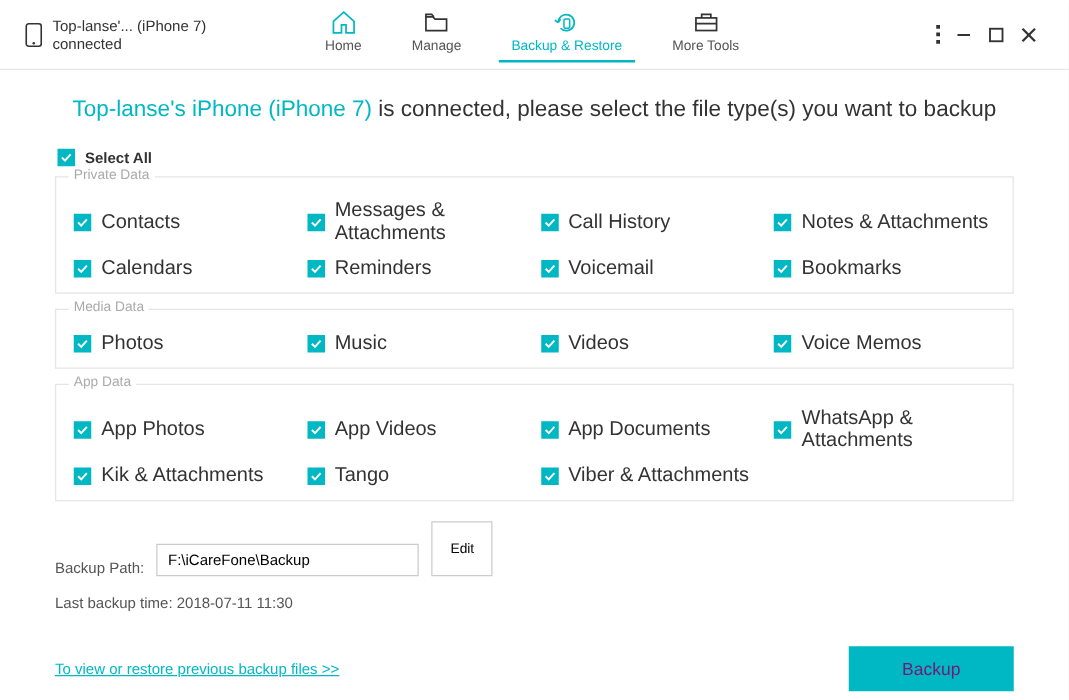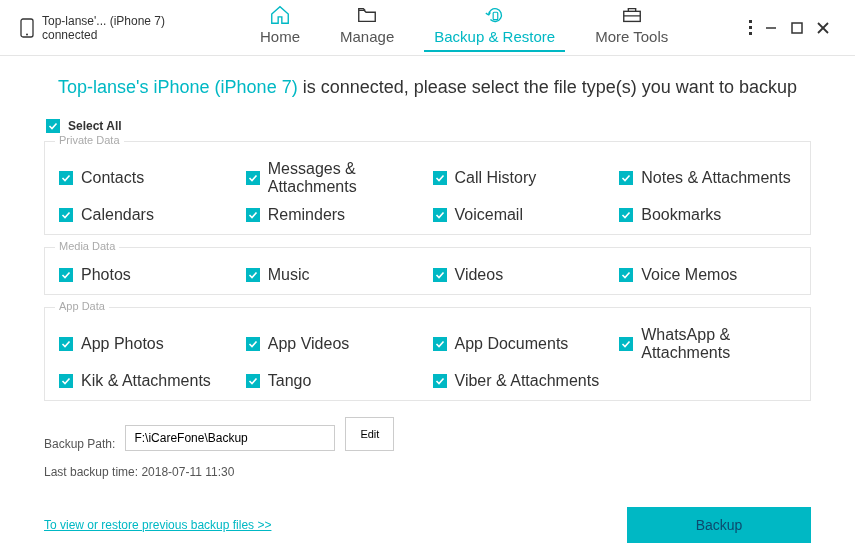--- a/index.html
+++ b/index.html
@@ -2,43 +2,43 @@
 <html><head>
 <meta charset="utf-8">
 <style>
 * { margin: 0; padding: 0; box-sizing: border-box; font-family: "Segoe UI", Arial, sans-serif; }
 body { background: #f5f5f5; display: flex; justify-content: center; align-items: center; min-height: 100vh; }
 .window { width: 855px; height: 560px; background: #fff; box-shadow: 0 2px 10px rgba(0,0,0,0.15); position: relative; display: flex; flex-direction: column; }
 .titlebar { display: flex; align-items: center; height: 56px; border-bottom: 1px solid #e5e5e5; padding: 0 25px 0 20px; }
 .device-info { display: flex; align-items: center; gap: 8px; font-size: 12px; color: #333; width: 200px; }
 .device-icon svg { display: block; }
 .tabs { display: flex; gap: 40px; margin-left: 40px; flex: 1; }
-.tab { display: flex; flex-direction: column; align-items: center; gap: 2px; font-size: 15px; color: #555; cursor: pointer; padding-bottom: 6px; position: relative; }
+.tab { display: flex; flex-direction: column; align-items: center; gap: 2px; font-size: 11px; color: #555; cursor: pointer; padding-bottom: 6px; position: relative; }
 .tab.active { color: #00b8c4; }
 .tab.active::after { content: ""; position: absolute; bottom: -1px; left: -10px; right: -10px; height: 2px; background: #00b8c4; }
 .tab svg { width: 24px; height: 22px; }
 .window-controls { display: flex; gap: 12px; align-items: center; }
 .window-controls > * { cursor: pointer; }
 .content { flex: 1; padding: 18px 44px 24px; overflow: auto; }
 .headline { text-align: center; font-size: 18px; color: #333; font-weight: 400; margin-bottom: 18px; line-height: 1.5; }
 .headline .device-name { color: #00b8c4; }
 .select-all { display: flex; align-items: center; gap: 8px; font-size: 12px; color: #333; margin-bottom: 8px; margin-left: 2px; font-weight: bold; }
 .checkbox { width: 14px; height: 14px; background: #00b8c4; display: inline-flex; align-items: center; justify-content: center; cursor: pointer; flex-shrink: 0; }
 .checkbox svg { width: 10px; height: 10px; }
 .group { border: 1px solid #e5e5e5; position: relative; margin-bottom: 12px; padding: 18px 14px 10px; }
 .group-title { position: absolute; top: -8px; left: 10px; background: #fff; padding: 0 4px; font-size: 11px; color: #aaa; }
 .group-grid { display: grid; grid-template-columns: repeat(4, 1fr); gap: 10px 10px; }
 .item { display: flex; align-items: center; gap: 8px; font-size: 16px; color: #333; cursor: pointer; }
 .path-row { display: flex; align-items: flex-end; gap: 10px; margin-top: 16px; font-size: 12px; color: #555; }
 .path-input { width: 210px; height: 26px; border: 1px solid #ccc; padding: 0 8px; font-size: 12px; }
-.edit-btn { height: 34px; padding: 0 14px; border: 1px solid #ccc; background: #fff; font-size: 11px; cursor: pointer; }
+.edit-btn { height: 44px; padding: 0 14px; border: 1px solid #ccc; background: #fff; font-size: 11px; cursor: pointer; }
 .last-backup { font-size: 12px; color: #555; margin-top: 14px; }
 .footer { display: flex; justify-content: space-between; align-items: center; margin-top: 28px; }
 .restore-link { font-size: 12px; color: #00b8c4; text-decoration: underline; cursor: pointer; }
-.backup-btn { background: #00b8c4; color: #0c4a6e; border: none; width: 184px; height: 36px; font-size: 14px; cursor: pointer; }
+.backup-btn { background: #00b8c4; color: #701a75; border: none; width: 132px; height: 36px; font-size: 14px; cursor: pointer; }
 .menu-icon { display: flex; flex-direction: column; gap: 3px; }
 .menu-icon span { width: 3px; height: 3px; background: #333; }
 </style>
 </head>
 <body>
 
 <div class="window">
 
   <div class="titlebar">
     <div class="device-info">

